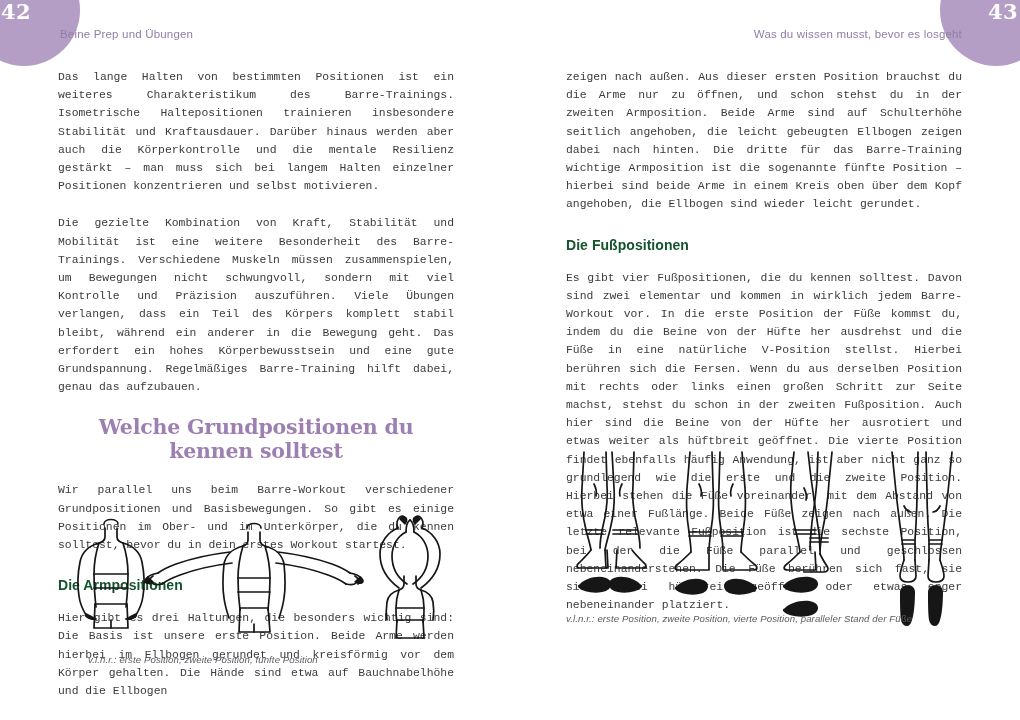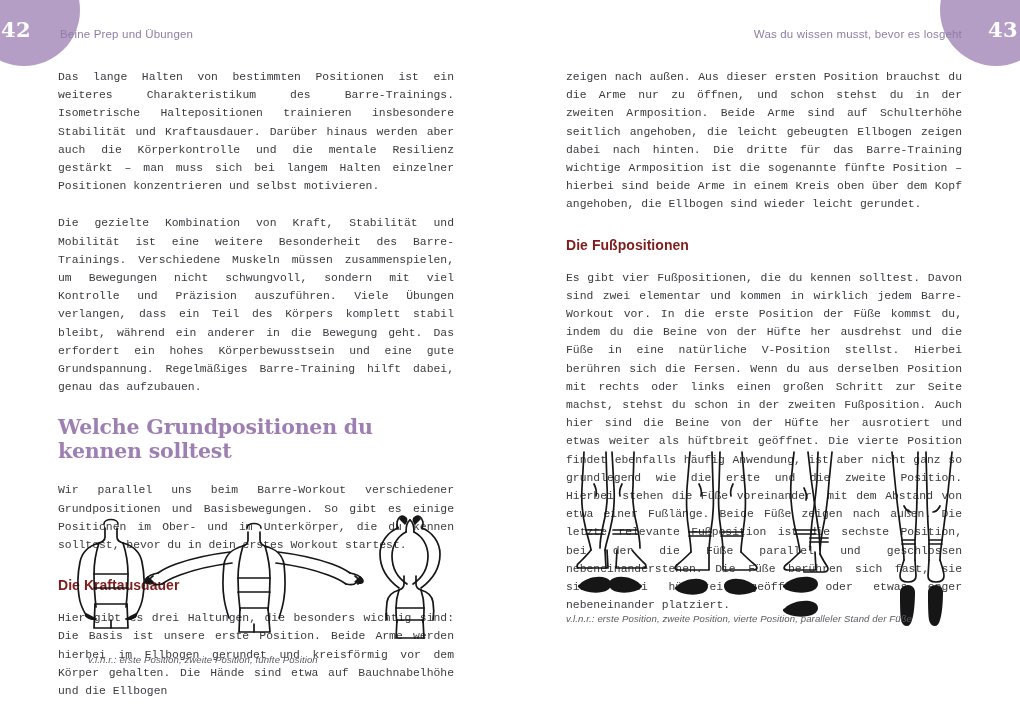--- a/index.html
+++ b/index.html
@@ -36,21 +36,21 @@
   .corner-circle.left  { left: -32px; }
   .corner-circle.right { right: -32px; }
 
   .folio {
     font-family: "DejaVu Serif", "Liberation Serif", serif;
     font-weight: 700;
     font-size: 21px;
     color: #ffffff;
     letter-spacing: 0.5px;
     line-height: 1;
-    padding-bottom: 26px;
+    padding-bottom: 44px;
   }
   .corner-circle.left  .folio { padding-right: 16px; }
   .corner-circle.right .folio { padding-left: 14px; text-align: center; }
 
   .running-head {
     position: absolute;
     top: 28px;
     font-size: 11.5px;
     color: #8f7ea6;
     letter-spacing: 0.18px;
@@ -80,28 +80,29 @@
   }
 
   h1.section-title {
     margin: 12px 0 18px 0;
     font-family: "DejaVu Serif", "Liberation Serif", serif;
     font-weight: 700;
     font-size: 20.5px;
     line-height: 24px;
     color: #9d7fb2;
     letter-spacing: -0.2px;
+    text-align: center;
   }
 
   h2.sub-title {
     margin: 22px 0 15px 0;
     font-size: 14px;
     font-weight: 700;
     line-height: 18px;
-    color: #7f1d1d;
+    color: #14532d;
     letter-spacing: 0.05px;
   }
 
   .caption {
     font-size: 9.6px;
     font-style: italic;
     color: #5a5a60;
     letter-spacing: 0.1px;
   }
 
@@ -150,21 +151,21 @@
   <div class="corner-circle right">
     <span class="folio">43</span>
   </div>
   <div class="running-head right">Was du wissen musst, bevor es losgeht</div>
 
   <div class="col left">
     <p class="body">Das lange Halten von bestimmten Positionen ist ein weiteres Charakteristikum des Barre-Trainings. Isometrische Haltepositionen trainieren insbesondere Stabilität und Kraftausdauer. Darüber hinaus werden aber auch die Körperkontrolle und die mentale Resilienz gestärkt – man muss sich bei langem Halten einzelner Positionen konzentrieren und selbst motivieren.</p>
     <p class="body">Die gezielte Kombination von Kraft, Stabilität und Mobilität ist eine weitere Besonderheit des Barre-Trainings. Verschiedene Muskeln müssen zusammenspielen, um Bewegungen nicht schwungvoll, sondern mit viel Kontrolle und Präzision auszuführen. Viele Übungen verlangen, dass ein Teil des Körpers komplett stabil bleibt, während ein anderer in die Bewegung geht. Das erfordert ein hohes Körperbewusstsein und eine gute Grundspannung. Regelmäßiges Barre-Training hilft dabei, genau das aufzubauen.</p>
     <h1 class="section-title">Welche Grundpositionen du kennen solltest</h1>
     <p class="body">Wir parallel uns beim Barre-Workout verschiedener Grundpositionen und Basisbewegungen. So gibt es einige Positionen im Ober- und im Unterkörper, die du kennen solltest, bevor du in dein erstes Workout startest.</p>
-    <h2 class="sub-title">Die Kraftausdauer</h2>
+    <h2 class="sub-title">Die Armpositionen</h2>
     <p class="body">Hier gibt es drei Haltungen, die besonders wichtig sind: Die Basis ist unsere erste Position. Beide Arme werden hierbei im Ellbogen gerundet und kreisförmig vor dem Körper gehalten. Die Hände sind etwa auf Bauchnabelhöhe und die Ellbogen</p>
   </div>
 
   <div class="figure-arms">
     <svg width="400" height="132" viewBox="0 0 400 132" fill="none" stroke="#161616" stroke-width="1.7" stroke-linecap="round" stroke-linejoin="round">
 
       <g>
         <path d="M47 16 L47 25 C47 29 44 30 41 31"></path>
         <path d="M59 16 L59 25 C59 29 62 30 65 31"></path>
         <path d="M46 12 C46 6 60 6 60 12"></path>

